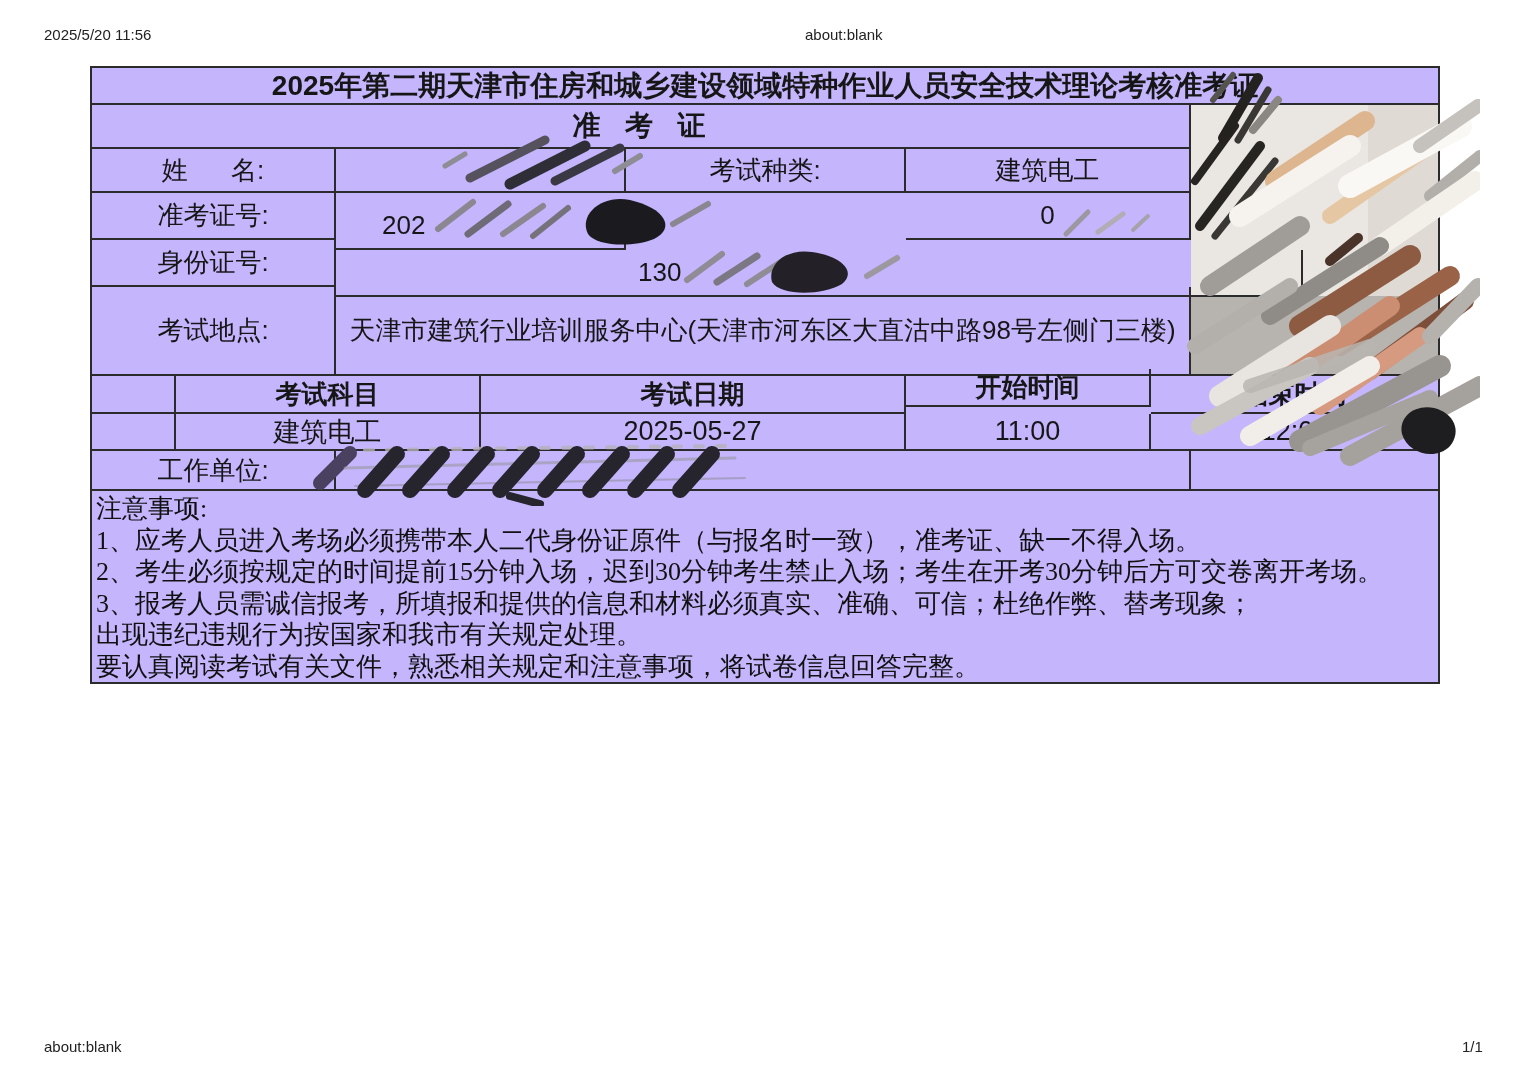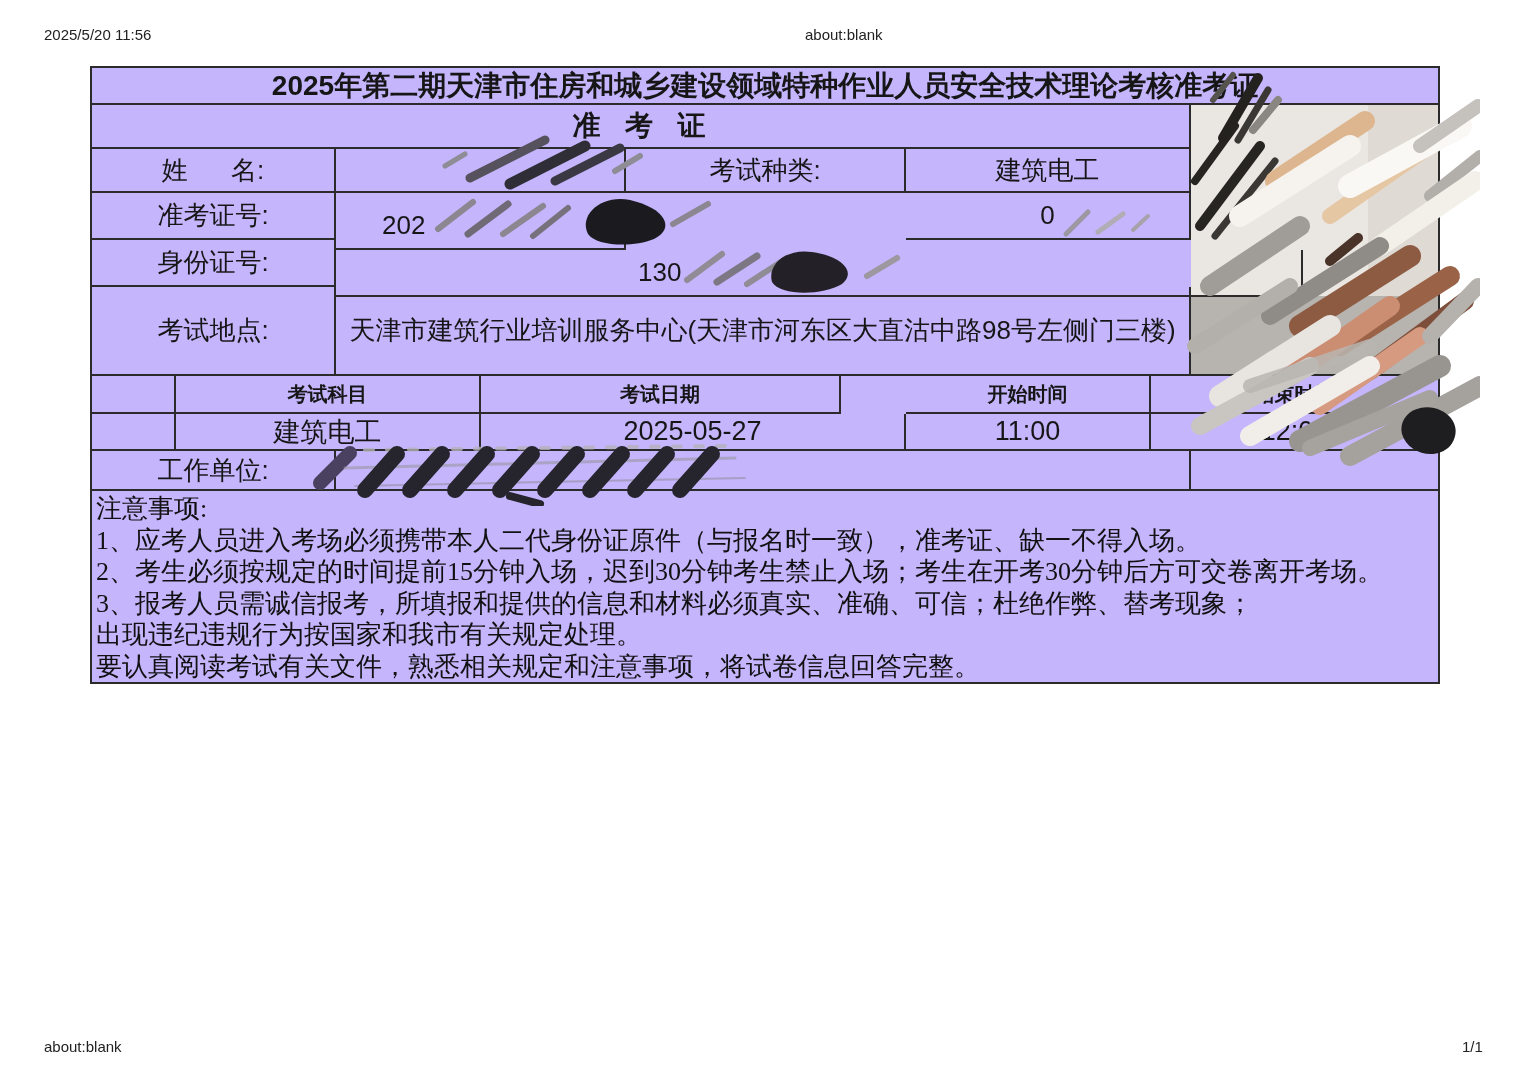--- a/index.html
+++ b/index.html
@@ -21,21 +21,21 @@
     overflow:hidden;
   }
   .bb { border-bottom:2px solid #2b2b2b; }
   .br { border-right:2px solid #2b2b2b; }
   .t-title { font-weight:bold; font-size:28px; white-space:nowrap; }
   .t-hdr   { font-weight:bold; font-size:28px; letter-spacing:3px; white-space:pre; }
   .lbl     { font-weight:normal; font-size:26px; white-space:pre;text-align:right; }
   .val     { font-size:26px; }
   .left    { justify-content:flex-start;margin-top:10px; }
   .loc-val { font-size:26px; line-height:37px; text-align:center; padding:16px 8px; }
-  .sch-h   { font-weight:bold; font-size:20px; }
+  .sch-h   { font-weight:bold; font-size:26px; }
   .sch-v   { font-size:27px; }
   .notes {
     font-family:"Liberation Serif", serif; font-size:26px; line-height:31.5px;
     padding:2px 4px 0 4px; color:#111;
   }
   .notes div { white-space:nowrap; }
 
   
   .photo-bg { position:absolute; inset:0; background:#eae6e1; }
   .photo-floor { position:absolute; left:0; right:0; bottom:0; height:78px; background:#b7b3ae; }
@@ -76,22 +76,22 @@
     <div class="cell bb br val" style="left:814px; top:125px; width:285px; height:47px;">0</div>
 
     <div class="cell bb br lbl" style="left:0; top:172px; width:244px; height:47px;">身份证号:</div>
     <div class="cell bb br val left" style="left:244px; top:172px; width:967px; height:47px; padding-left:302px;">130</div>
 
     <div class="cell bb br lbl" style="left:0; top:219px; width:244px; height:89px;">考试地点:</div>
     <div class="cell bb br loc-val" style="left:244px; top:219px; width:855px; height:89px;">天津市建筑行业培训服务中心(天津市河东区大直沽中路98号左侧门三楼)</div>
 
     <div class="cell bb br" style="left:0; top:308px; width:84px; height:38px;"></div>
     <div class="cell bb br sch-h" style="left:84px; top:308px; width:305px; height:38px;">考试科目</div>
-    <div class="cell bb br sch-h" style="left:389px; top:308px; width:360px; height:38px;">考试日期</div>
-    <div class="cell bb br sch-h" style="left:814px; top:308px; width:245px; height:38px;">开始时间</div>
+    <div class="cell bb br sch-h" style="left:389px; top:308px; width:425px; height:38px;">考试日期</div>
+    <div class="cell bb br sch-h" style="left:814px; top:301px; width:245px; height:38px;">开始时间</div>
     <div class="cell bb sch-h" style="left:1059px; top:308px; width:287px; height:38px;">结束时间</div>
 
     <div class="cell bb br" style="left:0; top:346px; width:84px; height:37px;"></div>
     <div class="cell bb br sch-v" style="left:84px; top:346px; width:305px; height:37px;">建筑电工</div>
     <div class="cell bb br sch-v" style="left:389px; top:346px; width:425px; height:37px;">2025-05-27</div>
     <div class="cell bb br sch-v" style="left:814px; top:346px; width:245px; height:37px;">11:00</div>
     <div class="cell bb sch-v" style="left:1059px; top:346px; width:287px; height:37px;">12:00</div>
 
     <div class="cell bb br lbl" style="left:0; top:383px; width:244px; height:40px;">工作单位:</div>
     <div class="cell bb br val" style="left:244px; top:383px; width:855px; height:40px;"></div>

